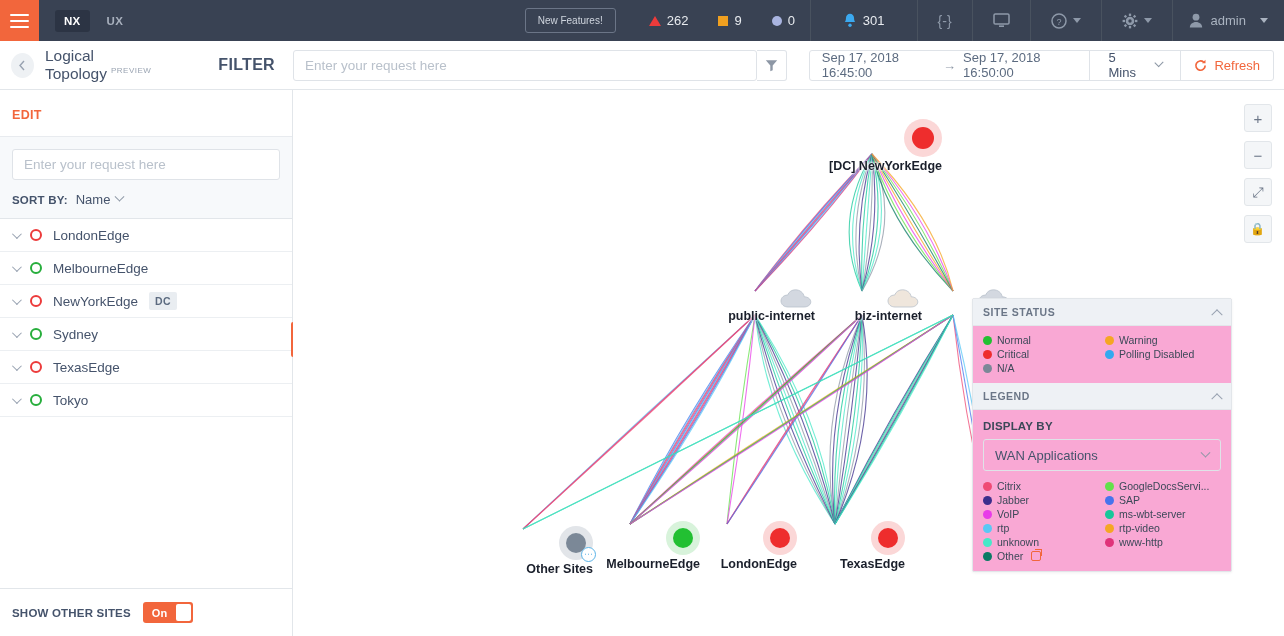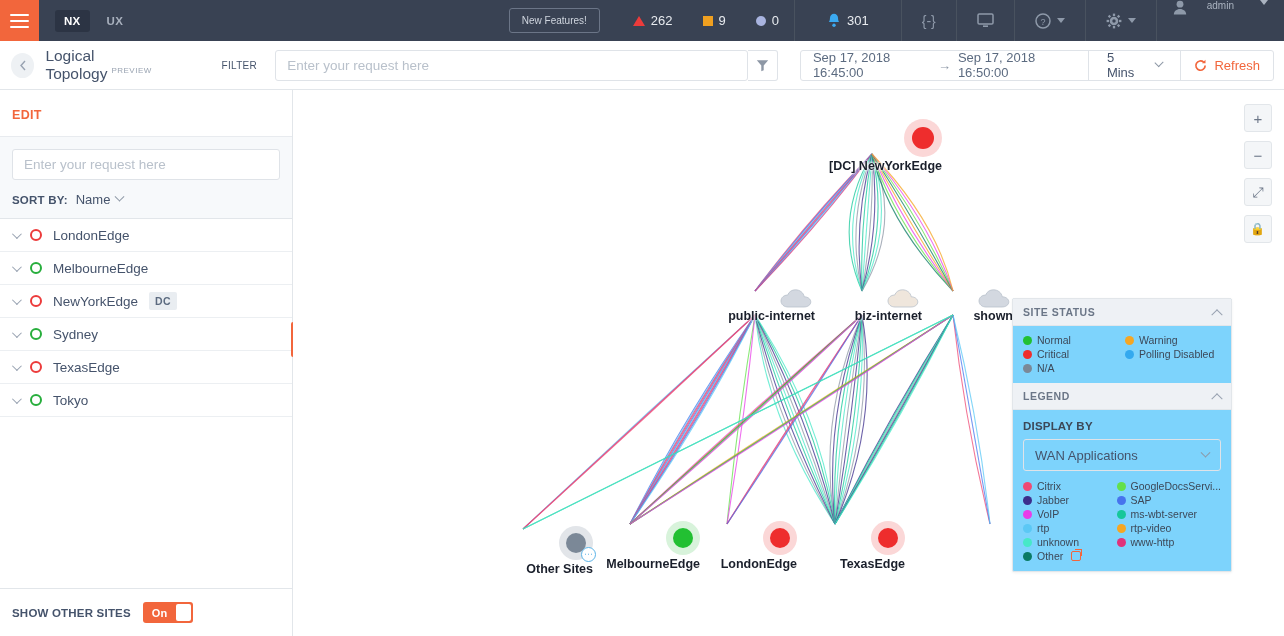--- a/index.html
+++ b/index.html
@@ -26,28 +26,28 @@
   .newfeat { align-self:center; border:1px solid #6b7587; color:#cfd5de; font-size:10px;
              padding:6px 12px; border-radius:3px; cursor:pointer; margin-right:18px; background:transparent; }
   .stat-group { display:flex; align-items:center; }
   .stat { display:flex; align-items:center; gap:6px; padding:0 15px; color:#e8ebef; font-size:13px; cursor:pointer; }
   .tri { width:0; height:0; border-left:6px solid transparent; border-right:6px solid transparent; border-bottom:10px solid #ec3b3b; }
   .sq { width:10px; height:10px; background:#f0a020; }
   .cir { width:10px; height:10px; border-radius:50%; background:#a9b4e0; }
   .divcell { display:flex; align-items:center; justify-content:center; border-left:1px solid #49525f; padding:0 20px; height:41px; color:#8e99a9; cursor:pointer; font-size:14px; }
   .bellcell { display:flex; align-items:center; gap:6px; border-left:1px solid #49525f; padding:0 32px; height:41px; color:#e8ebef; font-size:13px; cursor:pointer;}
   .caret { display:inline-block; border-left:4px solid transparent; border-right:4px solid transparent; border-top:5px solid currentColor; margin-left:6px; }
-  .usercell { display:flex; gap:20px; border-left:1px solid #49525f; padding:0 16px 0 16px; height:41px; color:#aab3c0; font-size:10px; cursor:pointer; }
+  .usercell { display:flex; align-items:center; gap:8px; border-left:1px solid #49525f; padding:0 16px 0 16px; height:41px; color:#aab3c0; font-size:13px; cursor:pointer; }
 
   
   .subbar { height:49px; background:#fff; border-bottom:1px solid #e2e6ea; display:flex; align-items:center; padding:0 10px 0 6px; }
   .backbtn { width:25px; height:25px; border-radius:50%; background:#eef1f4; color:#98a2b1; display:flex; align-items:center; justify-content:center; font-size:12px; cursor:pointer; margin:0 11px 0 5px; }
   .page-title { font-size:15.5px; color:#45536b; }
   .preview-tag { font-size:8px; color:#9aa4b2; letter-spacing:.5px; margin-left:4px; vertical-align:super; }
-  .filter-label { font-size:10px; font-weight:normal; color:#45536b; margin-left:27px; letter-spacing:.3px; }
+  .filter-label { font-size:16px; font-weight:bold; color:#45536b; margin-left:27px; letter-spacing:.3px; }
   .filter-input { margin-left:18px; width:504px; height:31px; border:1px solid #dfe3e8; border-radius:3px; padding:0 11px; font-size:13.5px; color:#5c6b80; font-family:inherit; outline:none; }
   .filter-input::placeholder { color:#b9c1cb; }
   .filter-btn { width:32px; height:31px; border:1px solid #dfe3e8; border-left:none; border-radius:0 3px 3px 0; background:#fff; display:flex; align-items:center; justify-content:center; color:#8d97a5; cursor:pointer; }
   .timebox { margin-left:22px; display:flex; align-items:stretch; border:1px solid #dfe3e8; border-radius:3px; height:31px; }
   .timerange { display:flex; align-items:center; padding:0 12px; font-size:13px; color:#5c6b80; cursor:pointer; gap:7px; }
   .timerange .arrow { color:#8d97a5; }
   .interval { display:flex; align-items:center; gap:16px; padding:0 18px; border-left:1px solid #dfe3e8; font-size:13px; color:#45536b; cursor:pointer;justify-content:flex-end; }
   .refresh { display:flex; align-items:center; gap:7px; padding:0 13px; border-left:1px solid #dfe3e8; font-size:13px; color:#f2663c; cursor:pointer; }
 
   
@@ -86,21 +86,21 @@
   .halo .core { border-radius:50%; }
   .node-label { font-size:12.5px; font-weight:bold; color:#1a1f2b; white-space:nowrap; margin-top:2px; text-shadow:0 0 3px #fff,0 0 3px #fff,0 0 2px #fff; }
   .cloud-label { font-size:12.5px; font-weight:bold; color:#1a1f2b; white-space:nowrap; text-shadow:0 0 3px #fff,0 0 3px #fff; }
   .other-badge { position:absolute; right:-3px; bottom:-2px; width:15px; height:15px; border-radius:50%; background:#fff; border:1.5px solid #5bb4e8; color:#5bb4e8; font-size:9px; display:flex; align-items:center; justify-content:center; line-height:1;}
 
   
   .zoomctl { position:absolute; right:12px; top:14px; display:flex; flex-direction:column; gap:9px; }
   .zbtn { width:28px; height:28px; background:#f4f6f8; border:1px solid #e2e6ea; border-radius:3px; display:flex; align-items:center; justify-content:center; color:#6b7687; font-size:15px; cursor:pointer; }
 
   
-  .panels { position:absolute; right:52px; top:208px; width:220px; background:#7dd3fc; border:1px solid #e2e6ea; border-radius:2px; box-shadow:0 1px 3px rgba(0,0,0,.06); }
+  .panels { position:absolute; right:52px; top:208px; width:260px; background:#f9a8d4; border:1px solid #e2e6ea; border-radius:2px; box-shadow:0 1px 3px rgba(0,0,0,.06); }
   .panel-head { background:#eef1f5; padding:7px 10px; display:flex; align-items:center; justify-content:space-between; border-bottom:1px solid #e2e6ea; cursor:pointer;}
   .panel-title { font-size:10.5px; font-weight:bold; color:#6b7687; letter-spacing:.5px; }
   .up-chev { width:8px; height:8px; border-left:1.5px solid #98a2b1; border-top:1.5px solid #98a2b1; transform:rotate(45deg) translate(2px,2px); }
   .panel-body { padding:8px 10px 9px 10px; }
   .statgrid { display:grid; grid-template-columns:1fr 1fr; column-gap:6px; row-gap:2px; }
   .legend-item { display:flex; align-items:center; gap:5px; font-size:10.5px; color:#3c4858; white-space:nowrap;}
   .dot { width:9px; height:9px; border-radius:50%; flex:0 0 auto; }
   .display-by { font-size:11.5px; font-weight:bold; color:#3c4858; margin:2px 0 7px 0; letter-spacing:.2px;}
   .select { height:32px; border:1px solid #dfe3e8; border-radius:3px; display:flex; align-items:center; justify-content:space-between; padding:0 11px; font-size:13px; color:#45536b; cursor:pointer; margin-bottom:9px;}
   .applist { display:grid; grid-template-columns:1fr 1fr; column-gap:6px; row-gap:2px; }

